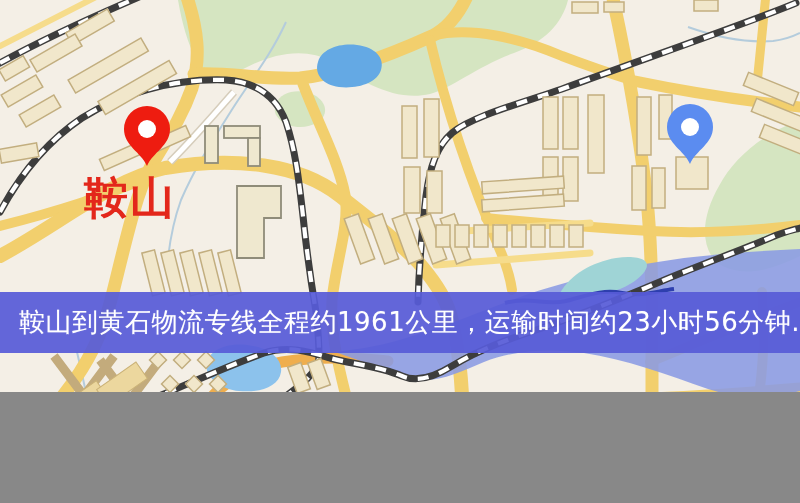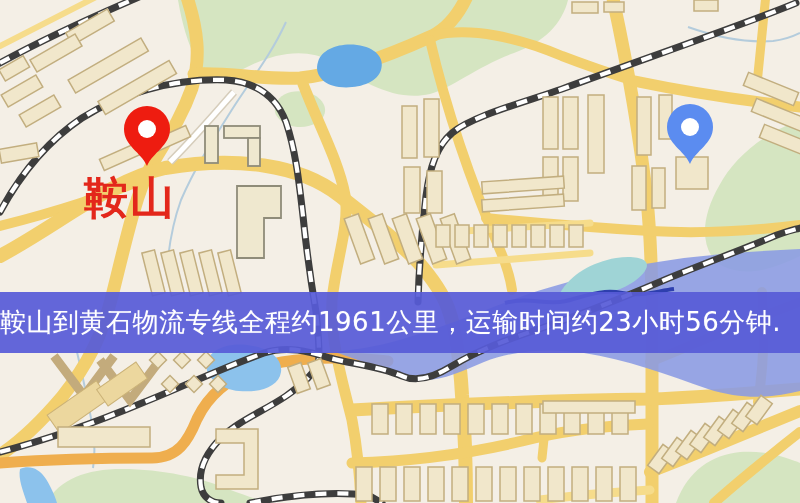--- a/index.html
+++ b/index.html
@@ -1,23 +1,23 @@
 <!DOCTYPE html>
 <html><head>
 <meta charset="utf-8">
 <style>
   html,body{margin:0;padding:0;background:#888;}
   *{box-sizing:border-box;}
-  .stage{position:relative;width:800px;height:503px;overflow:hidden;
+  .stage{position:relative;width:800px;height:392px;overflow:hidden;
          font-family:"DejaVu Sans",sans-serif;background:#f4efe6;}
   .map-svg{position:absolute;left:0;top:0;width:800px;height:503px;display:block;}
   
   .banner{position:absolute;left:0;top:292px;width:800px;height:61px;
           background:rgba(87,91,215,.93);display:flex;align-items:center;
-          z-index:30;}
+          padding-left:19px;z-index:30;}
   .banner-text{color:#fff;font-size:26px;letter-spacing:.5px;white-space:nowrap;
                text-shadow:0 0 1px rgba(255,255,255,.35);}
   
   .pin{position:absolute;width:54px;height:66px;z-index:20;}
   .pin-origin{left:120px;top:102px;color:#ee1c10;}
   .pin-dest{left:663px;top:100px;color:#5b8cf0;}
   
   .city-label{position:absolute;z-index:25;font-size:44px;font-weight:600;
               line-height:1;letter-spacing:2px;white-space:nowrap;}
   .label-origin{left:84px;top:176px;color:#e3271b;}

